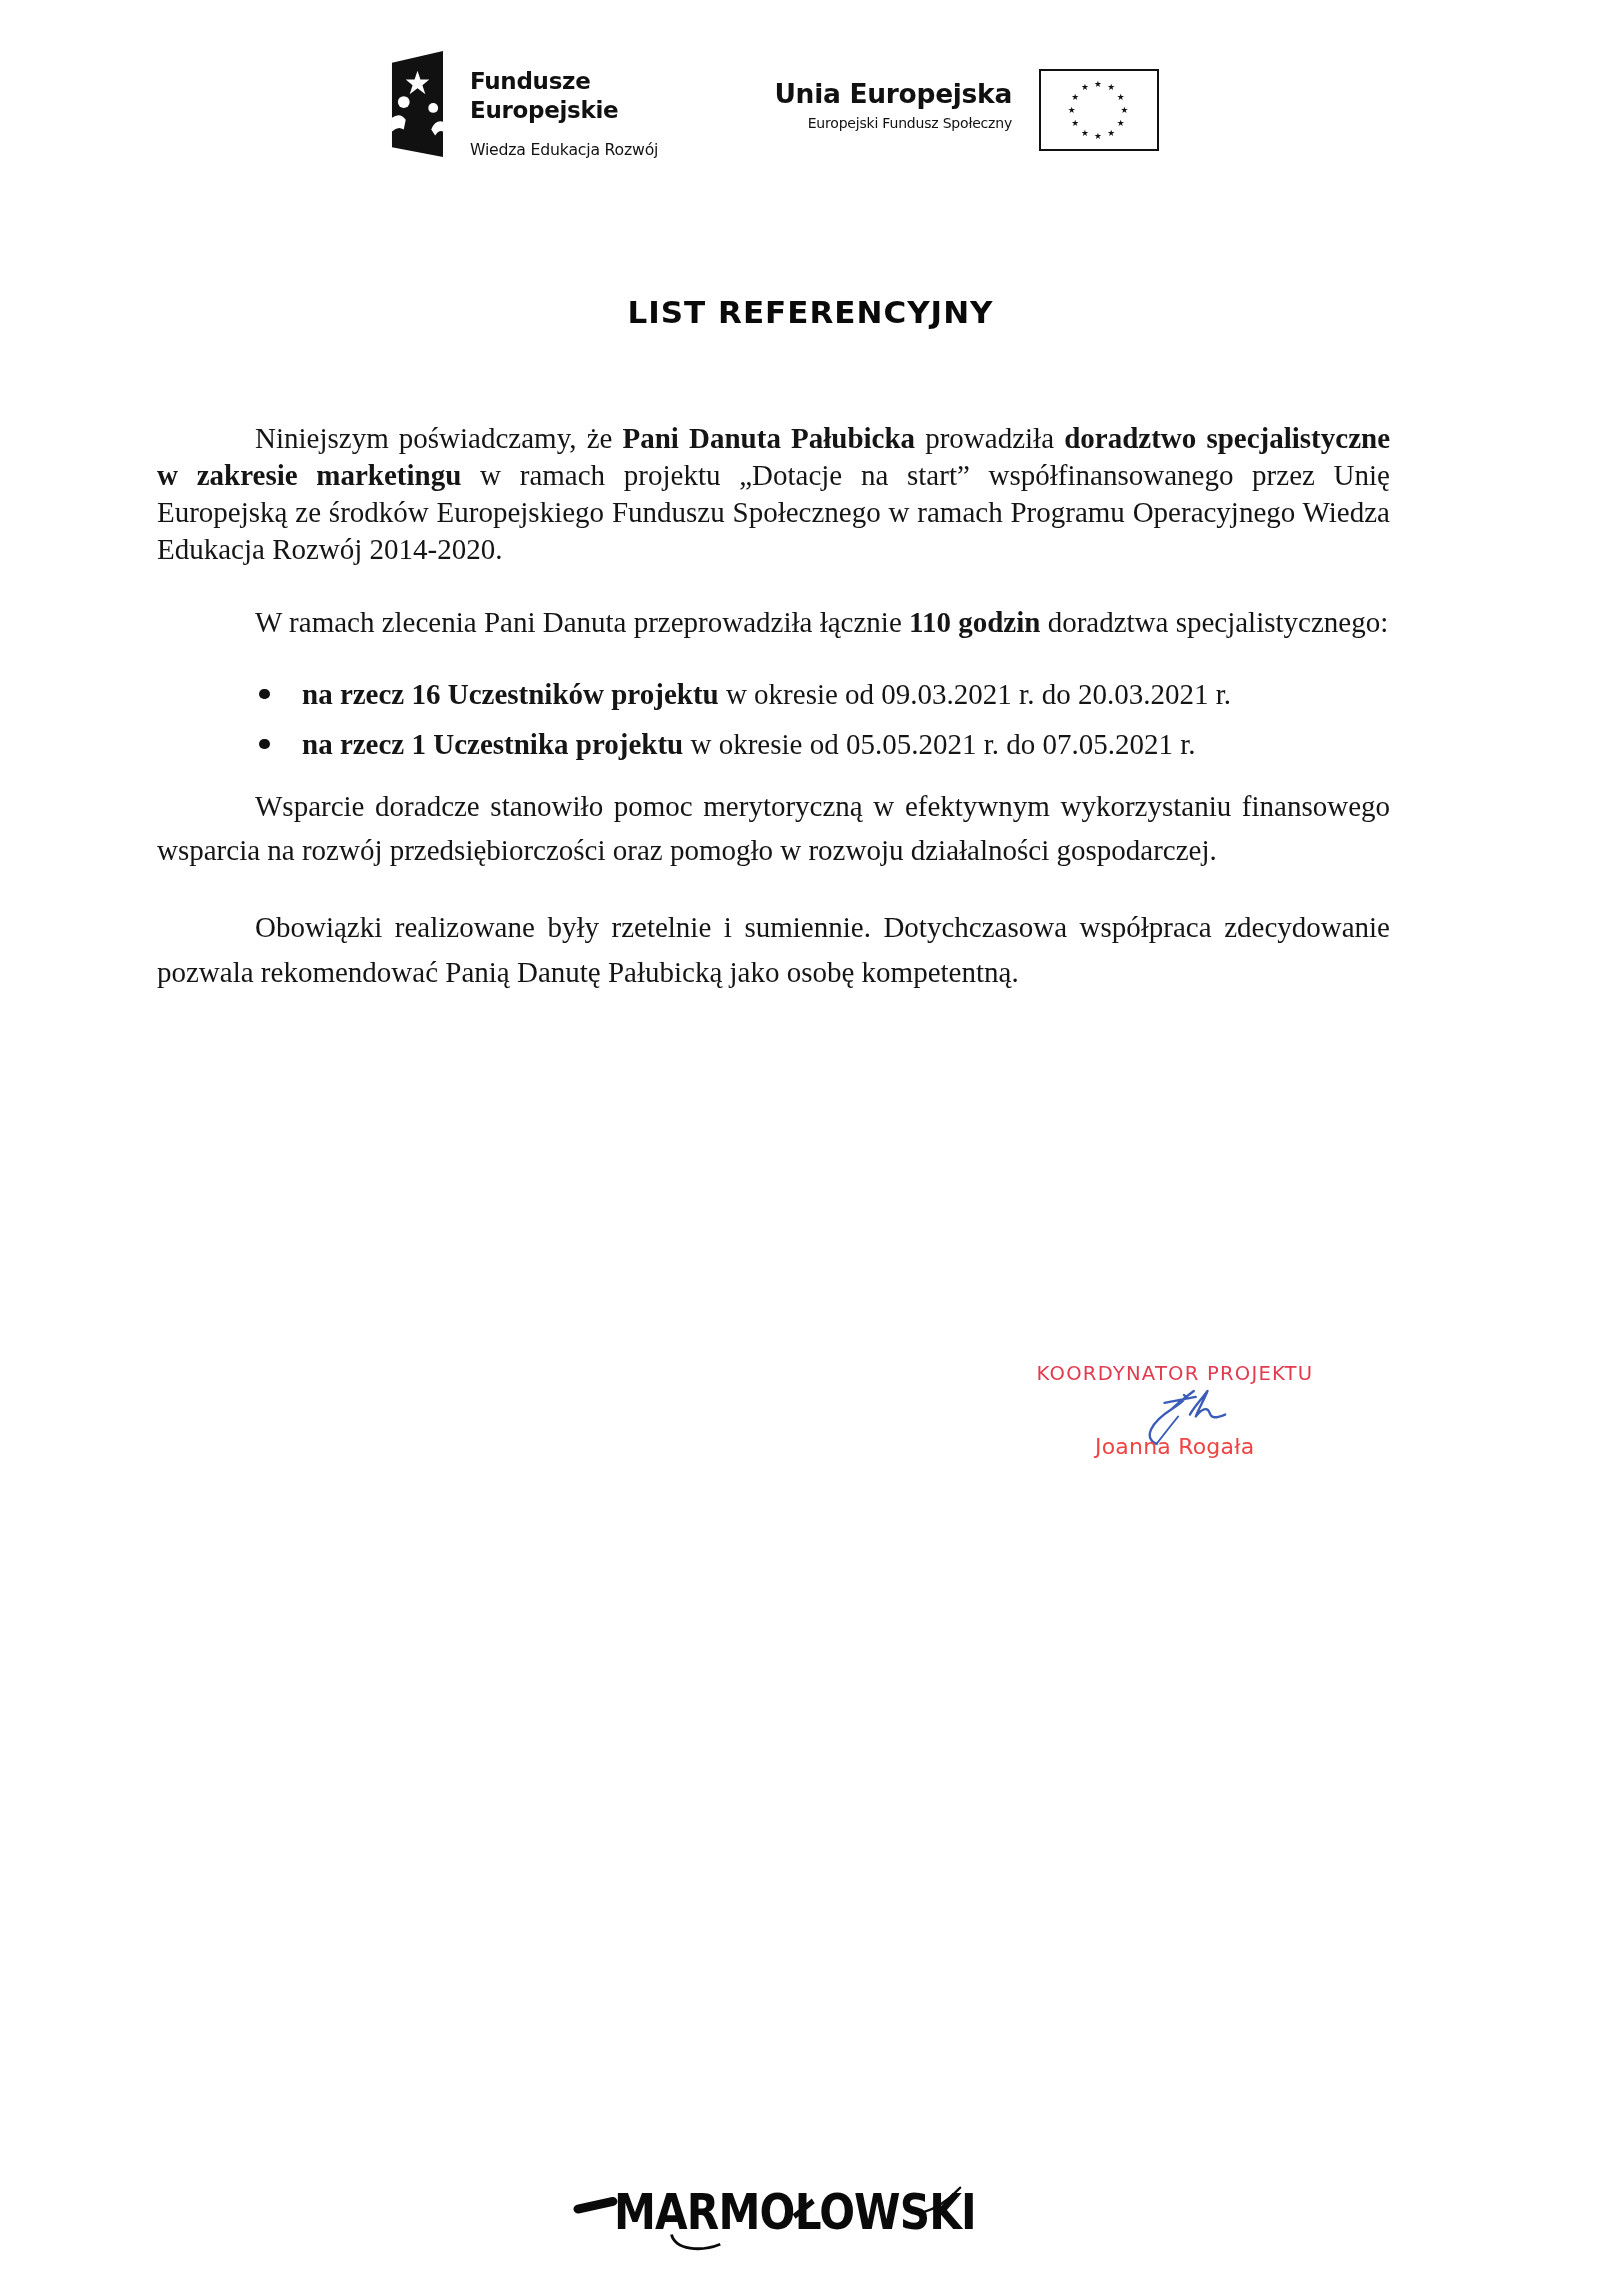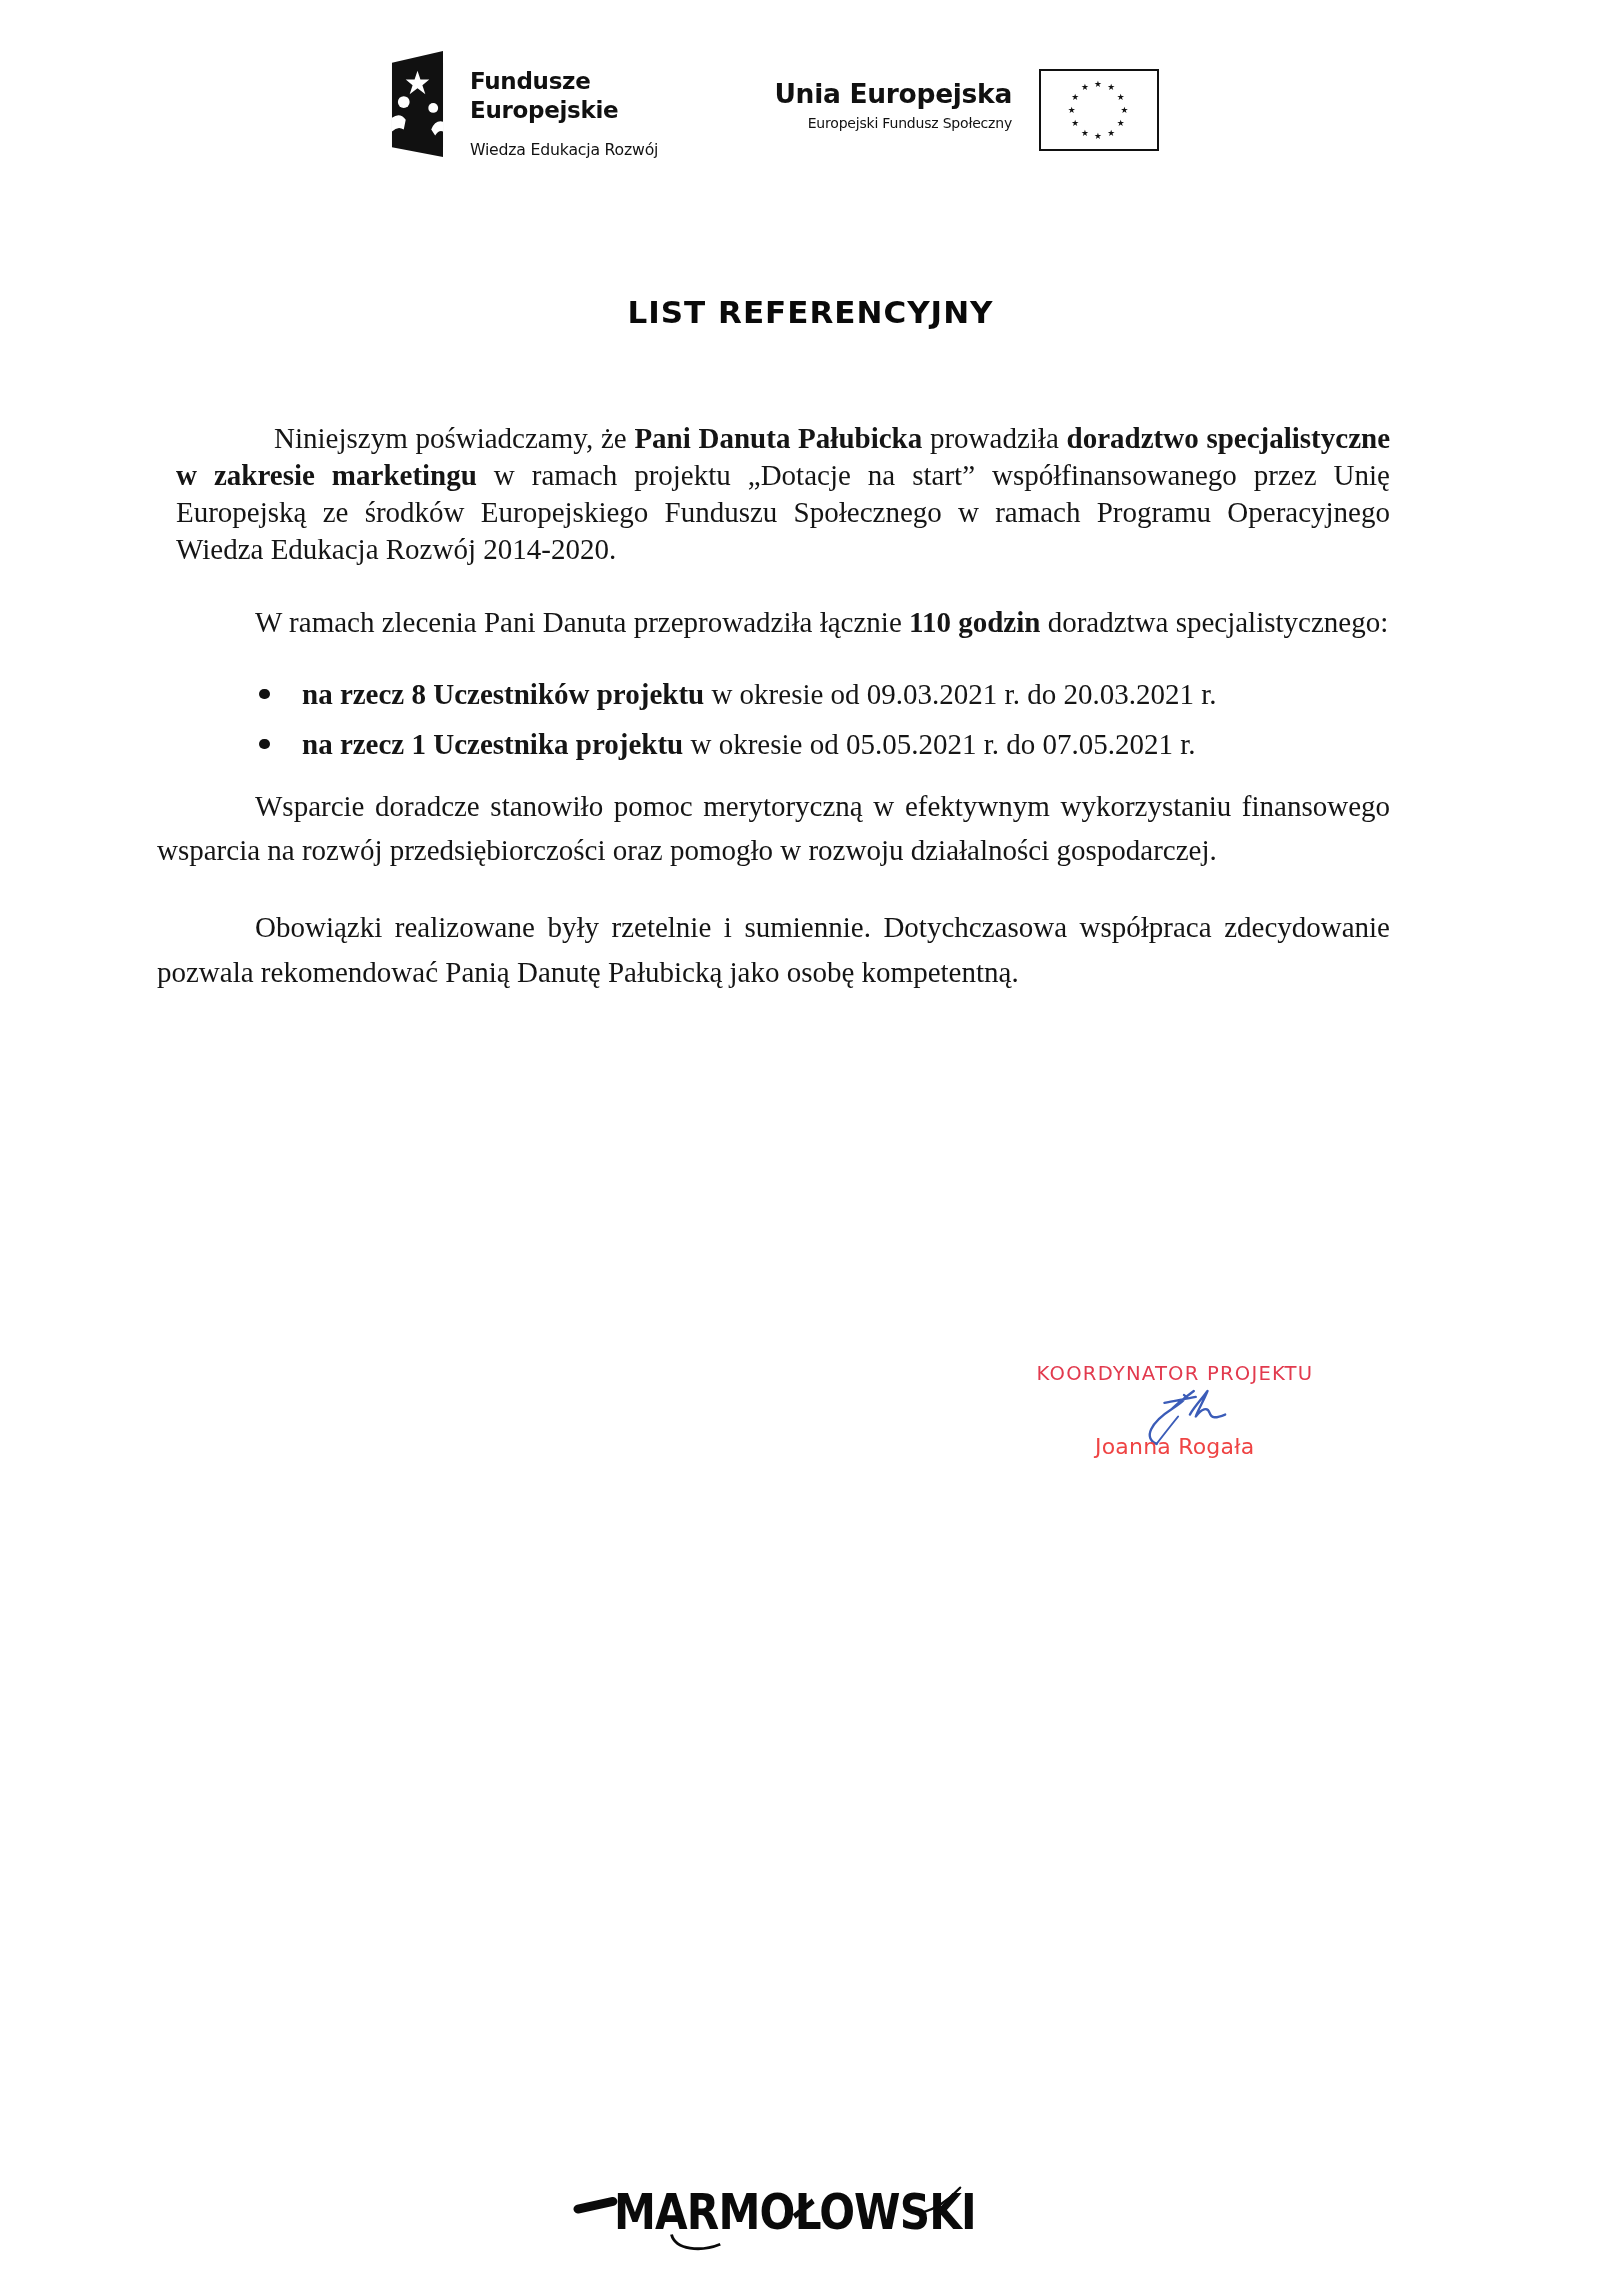--- a/index.html
+++ b/index.html
@@ -21,21 +21,21 @@
 
     
     .doc-title {
       position: absolute; left: 0; width: 1621px; top: 294px; text-align: center;
       font-family: "DejaVu Sans", sans-serif; font-weight: bold; font-size: 31px; letter-spacing: 1px; color: #0a0a0a;
     }
 
     
     .body { position: absolute; left: 157px; width: 1233px; top: 420px; font-family: "Liberation Serif", serif; font-size: 29px; color: #151515; }
     .para { text-align: justify; text-indent: 98px; }
-    .p1 { line-height: 37px; margin-left: 19px; }
+    .p1 { line-height: 37px; }
     .p2 { line-height: 35px; margin-top: 37px; }
     .bullets { list-style: none; margin-top: 29px; }
     .bullets li { position: relative; padding-left: 145px; line-height: 50px; }
     .bullets li .dot { position: absolute; left: 102px; top: 19.6px; width: 10.8px; height: 10.8px; border-radius: 50%; background: #111; }
     .p3 { line-height: 44px; margin-top: 15px; }
     .p4 { line-height: 45px; margin-top: 33px; }
     b { font-weight: bold; }
 
     
     .stamp { position: absolute; left: 1019px; top: 1356px; width: 333px; height: 118px; }
@@ -99,21 +99,21 @@
 </div>
 
 <h1 class="doc-title">LIST REFERENCYJNY</h1>
 
 <div class="body">
   <p class="para p1"><span>Niniejszym poświadczamy, że </span><b>Pani Danuta Pałubicka</b><span> prowadziła </span><b>doradztwo specjalistyczne w zakresie marketingu</b><span> w ramach projektu „Dotacje na start” współfinansowanego przez Unię Europejską ze środków Europejskiego Funduszu Społecznego w ramach Programu Operacyjnego Wiedza Edukacja Rozwój 2014-2020.</span></p>
 
   <p class="para p2"><span>W ramach zlecenia Pani Danuta przeprowadziła łącznie </span><b>110 godzin</b><span> doradztwa specjalistycznego:</span></p>
 
   <ul class="bullets">
-    <li><span class="dot"></span><b>na rzecz 8 Uczestników projektu</b><span> w okresie od 09.03.2021 r. do 20.03.2021 r.</span></li>
+    <li><span class="dot"></span><b>na rzecz 16 Uczestników projektu</b><span> w okresie od 09.03.2021 r. do 20.03.2021 r.</span></li>
     <li><span class="dot"></span><b>na rzecz 1 Uczestnika projektu</b><span> w okresie od 05.05.2021 r. do 07.05.2021 r.</span></li>
   </ul>
 
   <p class="para p3">Wsparcie doradcze stanowiło pomoc merytoryczną w efektywnym wykorzystaniu finansowego wsparcia na rozwój przedsiębiorczości oraz pomogło w rozwoju działalności gospodarczej.</p>
 
   <p class="para p4">Obowiązki realizowane były rzetelnie i sumiennie. Dotychczasowa współpraca zdecydowanie pozwala rekomendować Panią Danutę Pałubicką jako osobę kompetentną.</p>
 </div>
 
 <div class="stamp">
   <span class="stamp-role">KOORDYNATOR PROJEKTU</span>

